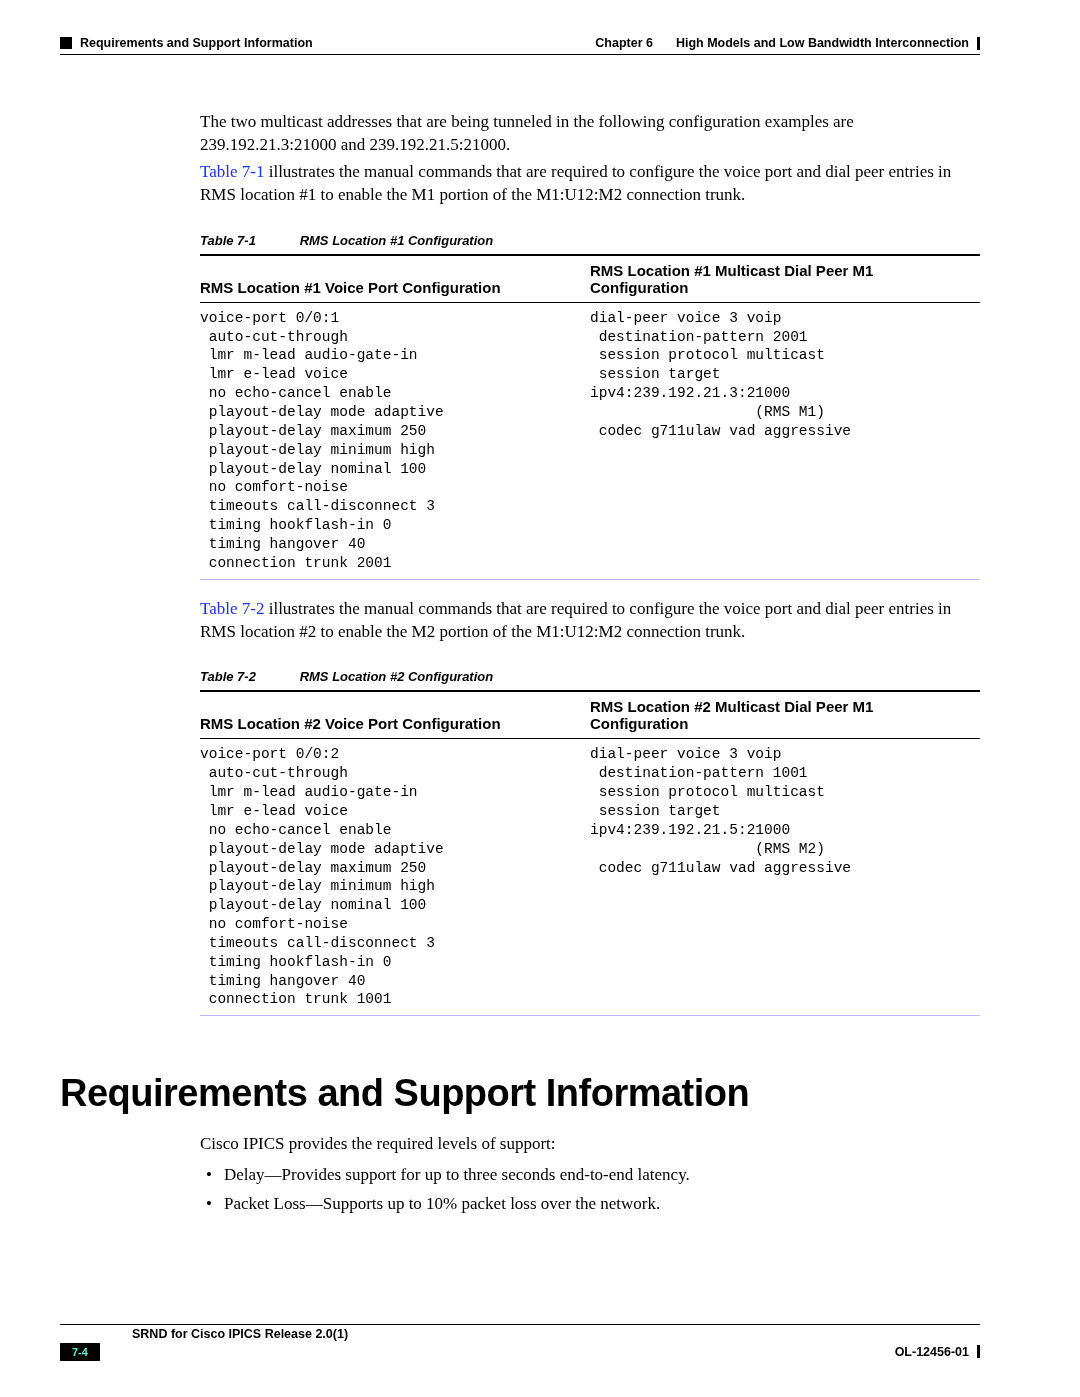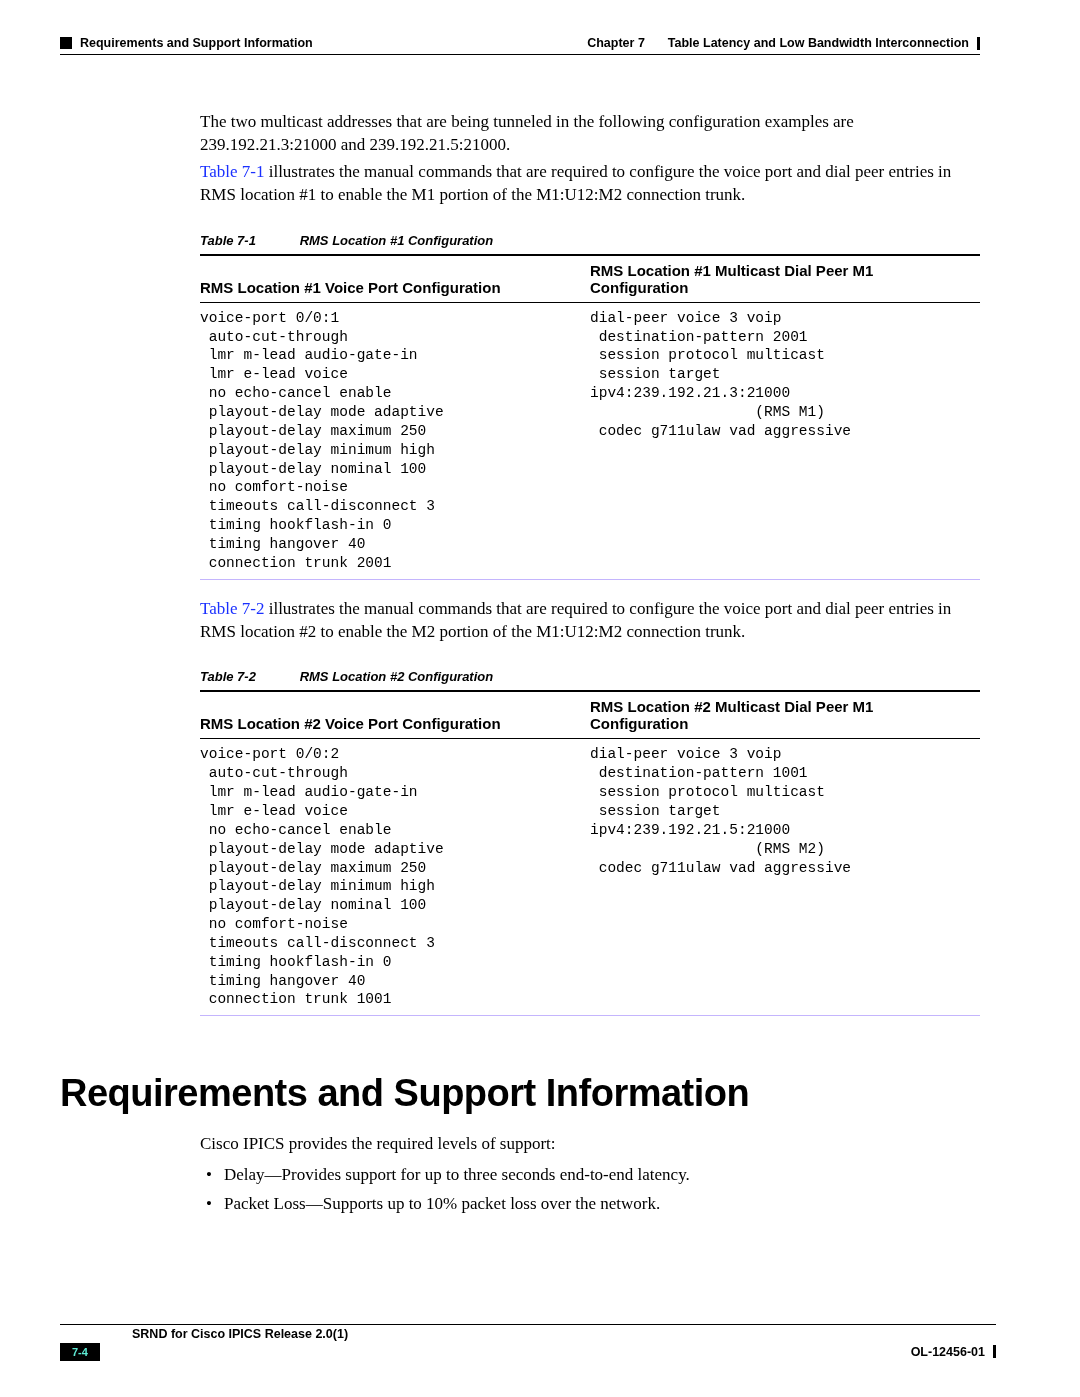--- a/index.html
+++ b/index.html
@@ -109,21 +109,21 @@
     font-size: 17px;
     line-height: 1.35;
   }
   .bullets li::before {
     content: "•";
     position: absolute;
     left: -18px;
   }
   .footer-block {
     position: absolute;
-    left: 60px; right: 84px; bottom: 36px;
+    left: 60px; right: 100px; bottom: 36px;
   }
   .footer-hline {
     border: none;
     border-top: 1.5px solid #000;
   }
   .footer-row {
     display: flex;
     justify-content: space-between;
     align-items: center;
     font-family: Arial, Helvetica, sans-serif;
@@ -160,23 +160,23 @@
 </head>
 <body>
 
 <div class="page">
   <div class="top-header">
     <div class="left">
       <span class="blk"></span>
       <span>Requirements and Support Information</span>
     </div>
     <div class="right">
-      <span>Chapter 7</span>
+      <span>Chapter 6</span>
       <span>&nbsp;&nbsp;</span>
-      <span>Table Latency and Low Bandwidth Interconnection</span>
+      <span>High Models and Low Bandwidth Interconnection</span>
       <span class="vbar"></span>
     </div>
   </div>
   <hr class="hline">
 
   <div class="content">
 
 
     <p class="para">The two multicast addresses that are being tunneled in the following configuration examples are 239.192.21.3:21000 and 239.192.21.5:21000.</p>
 

